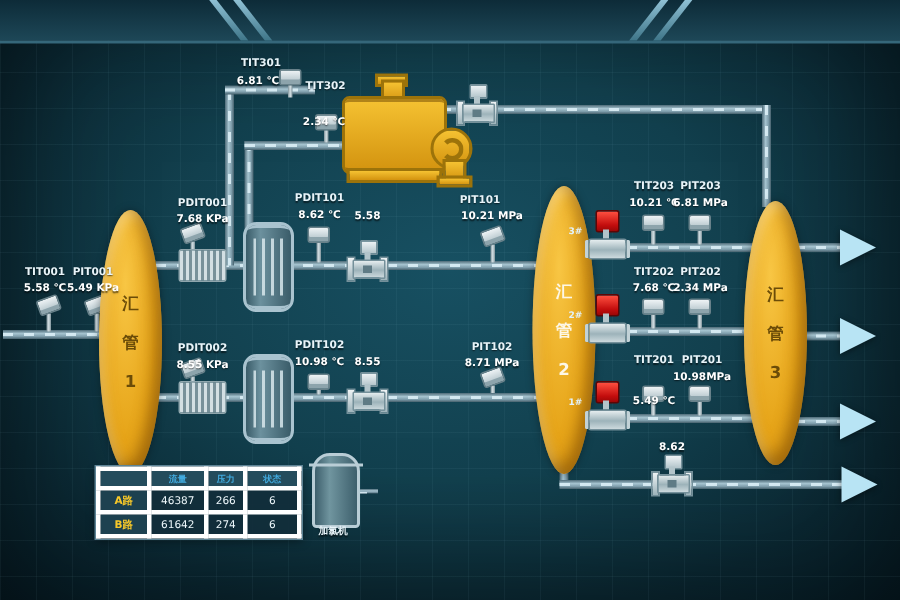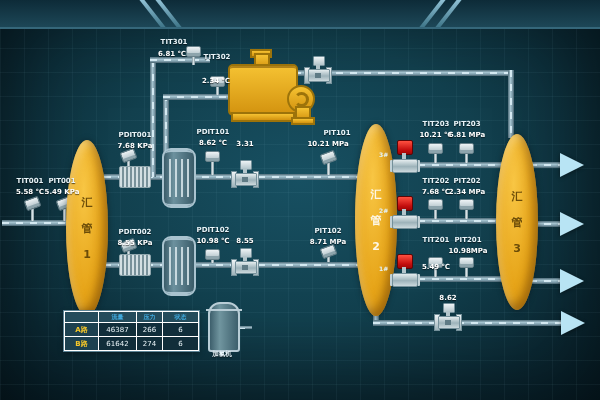--- a/index.html
+++ b/index.html
@@ -83,21 +83,21 @@
   .comp-scroll{border-radius:50%;}
   .comp-scroll::after{content:"";position:absolute;left:5px;top:5px;width:9px;height:9px;
     border:3px solid #9c730a;border-radius:50%;border-left-color:transparent;}
   
   .arrow{position:absolute;width:0;height:0;z-index:5;
     border-left:24px solid #b8e4f4;border-top:12px solid transparent;border-bottom:12px solid transparent;
     filter:drop-shadow(0 1px 2px rgba(0,0,0,.45));}
   
   .dtable{position:absolute;left:64px;top:311px;z-index:7;border-collapse:collapse;
     background:rgba(18,46,58,.94);box-shadow:0 0 0 1px #5d8496,0 2px 6px rgba(0,0,0,.4);table-layout:fixed;}
-  .dtable td{border:1px solid #ffffff;text-align:center;font-size:7px;color:#ecf6fa;height:13px;padding:0;overflow:hidden;}
+  .dtable td{border:3px solid #ffffff;text-align:center;font-size:7px;color:#ecf6fa;height:13px;padding:0;overflow:hidden;}
   .dtable tr.hd td{height:10px;font-size:6px;font-weight:bold;color:#41aade;background:#244c5c;}
   .dtable td.rl{color:#f7c829;font-weight:bold;background:#1d4150;}
   
   .chlor{position:absolute;left:208px;top:302px;width:28px;height:46px;z-index:4;
     border:2px solid #b9cdd6;border-radius:12px 12px 3px 3px;
     background:linear-gradient(90deg,#3d5f6c,#70959f 35%,#3d5f6c);}
   .chlor::before{content:"";position:absolute;left:-4px;right:-4px;top:5px;height:2px;background:#b9cdd6;}
 </style>
 </head>
 <body>
@@ -194,29 +194,29 @@
       <div class="ps" style="height:6px;"></div>
     </div>
   <div class="rad" style="left:119px;top:166px;"></div>
   <div class="ftank" style="left:162px;top:148px;"></div>
   <div class="slbl" style="left:213px;top:128px;">PDIT101</div>
   <div class="sval" style="left:213px;top:139px;">8.62 ℃</div>
   <div class="probe" style="left:205px;top:151px;">
       <div class="ph"></div>
       <div class="ps" style="height:13px;"></div>
     </div>
-  <div class="sval" style="left:245px;top:140px;">3.31</div>
+  <div class="sval" style="left:245px;top:140px;">5.58</div>
   <div class="fm" style="left:233px;top:160px;">
       <div class="fmh"></div>
       <div class="fmn"></div>
       <div class="fl l"></div>
       <div class="fl r"></div>
       <div class="fmb"></div>
     </div>
-  <div class="slbl" style="left:337px;top:129px;">PIT101</div>
+  <div class="slbl" style="left:320px;top:129px;">PIT101</div>
   <div class="sval" style="left:328px;top:140px;">10.21 MPa</div>
   <div class="probe tilt" style="left:321px;top:152px;">
       <div class="ph"></div>
       <div class="ps" style="height:12px;"></div>
     </div>
 
   <div class="slbl" style="left:135px;top:228px;">PDIT002</div>
   <div class="sval" style="left:135px;top:239px;">8.55 KPa</div>
   <div class="probe tilt" style="left:121px;top:240px;">
       <div class="ph"></div>

